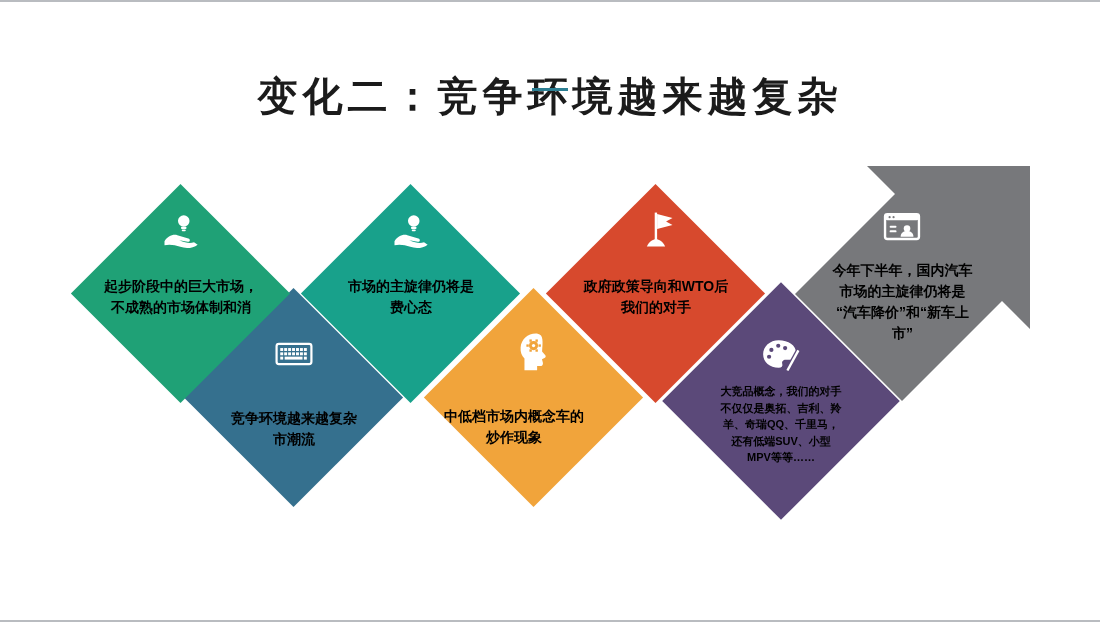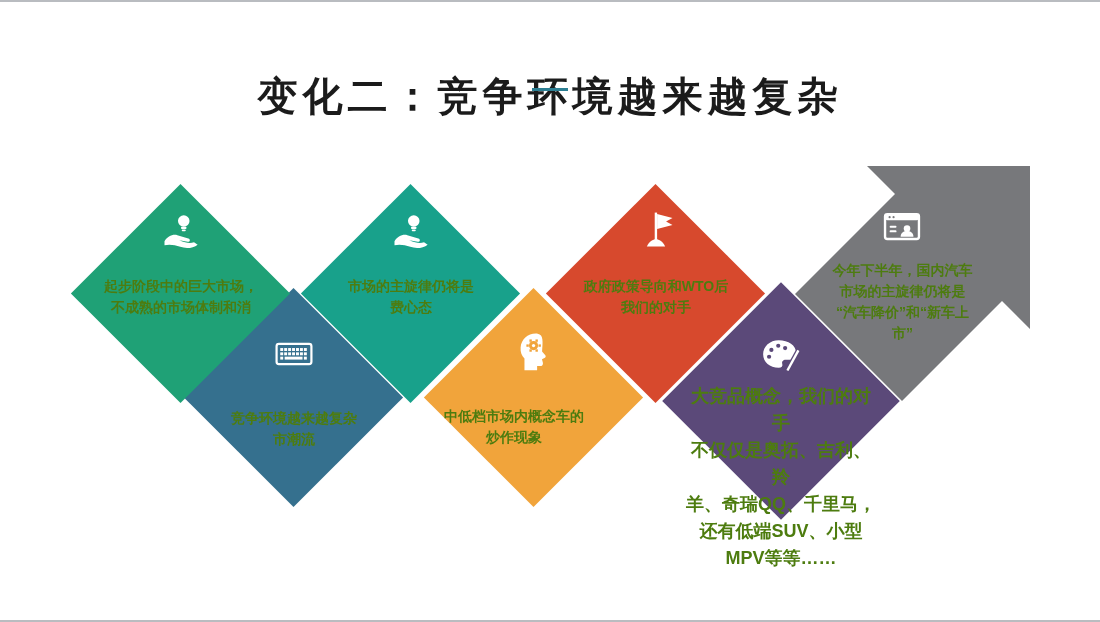--- a/index.html
+++ b/index.html
@@ -13,24 +13,24 @@
     position:absolute; top:20px; left:0; width:100%; text-align:center;
     font-size:40px; font-weight:900; color:#1b1b1b; letter-spacing:5px;margin-top:47px;
   }
   .title-underline { position:absolute; top:86px; left:532px; width:36px; height:3px; }
   .diamond { position:absolute; transform:rotate(45deg); }
   .d-bottom { z-index:1; }
   .d-top { z-index:2; }
   .arrow-svg { position:absolute; left:0; top:0; z-index:2; }
   .shape-icon { position:absolute; width:44px; height:44px; z-index:4; }
   .shape-text {
-    position:absolute; z-index:4; color:#4d7c0f; font-weight:bold;
+    position:absolute; z-index:4; color:#000000; font-weight:bold;
     font-size:14px; line-height:1.5; text-align:center; white-space:pre-line;
   }
-  .shape-text.small { font-size:18px; }
+  .shape-text.small { font-size:11px; }
 </style>
 </head>
 <body>
 
 <div class="slide">
 
   <h1 class="title">变化二：竞争环境越来越复杂</h1>
   <div class="title-underline" style="background-color: rgb(44, 127, 147);"></div>
 
   <div>

